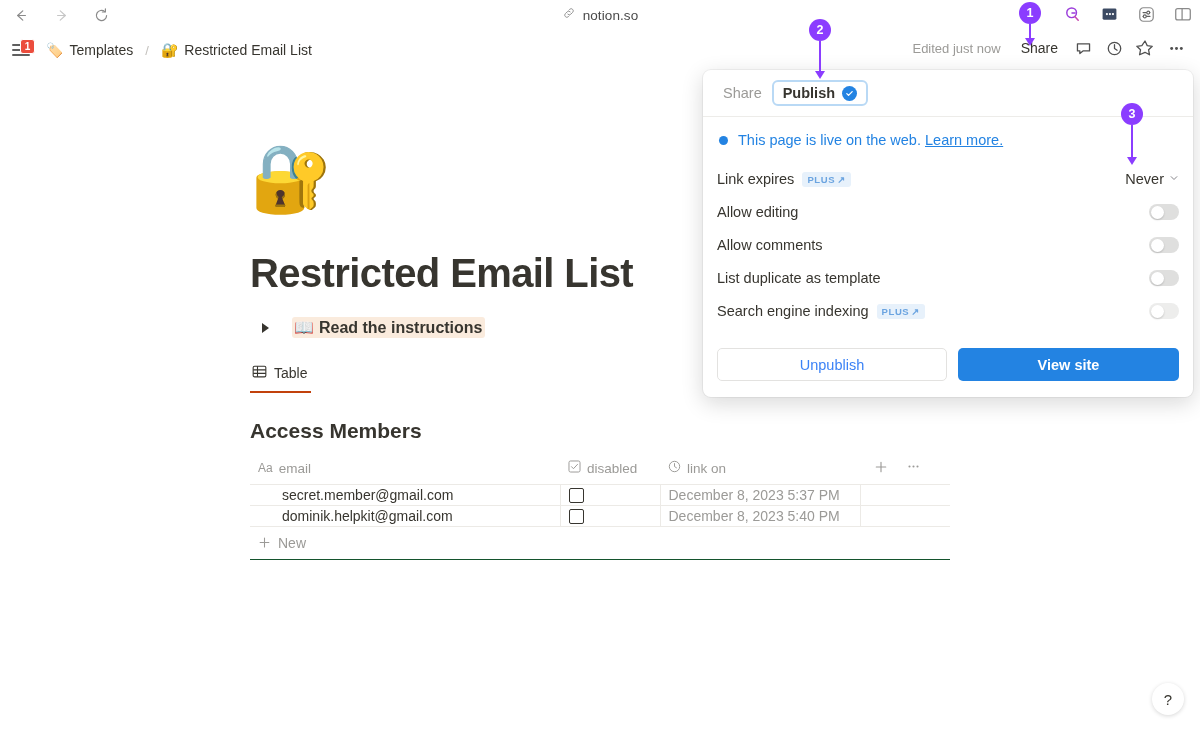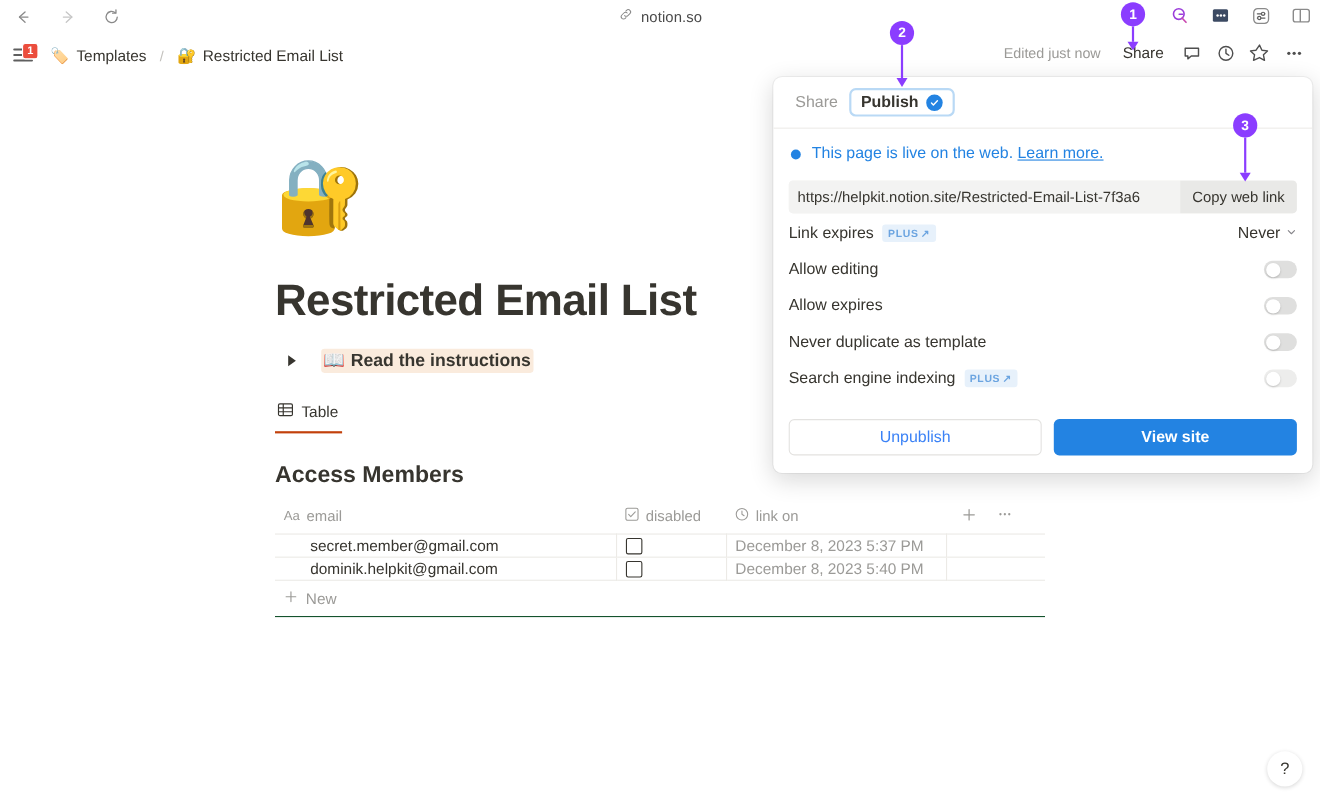--- a/index.html
+++ b/index.html
@@ -373,24 +373,20 @@
         </span>
       </div>
     </div>
 
     <div class="pop-body">
       <div class="live-row">
         <span class="dot"></span>
         <span class="live-txt"><span>This page is live on the web.</span> <u>Learn more.</u></span>
       </div>
 
-      <div class="url-row">
-        <input class="url-input" readonly="" value="https://helpkit.notion.site/Restricted-Email-List-7f3a6" style="">
-        <div class="copy-btn">Copy web link</div>
-      </div>
 
       <div class="srow">
         <span class="slabel">
           <span>Link expires</span>
           <span class="plus-badge">
             <span>PLUS</span>
             <span>↗</span>
           </span>
         </span>
         <span class="spacer"></span>
@@ -406,29 +402,29 @@
 
       <div class="srow">
         <span class="slabel">Allow editing</span>
         <span class="spacer"></span>
         <span class="toggle">
             <span class="knob"></span>
           </span>
       </div>
 
       <div class="srow">
-        <span class="slabel">Allow expires</span>
+        <span class="slabel">Allow comments</span>
         <span class="spacer"></span>
         <span class="toggle">
             <span class="knob"></span>
           </span>
       </div>
 
       <div class="srow">
-        <span class="slabel">Never duplicate as template</span>
+        <span class="slabel">List duplicate as template</span>
         <span class="spacer"></span>
         <span class="toggle">
             <span class="knob"></span>
           </span>
       </div>
 
       <div class="srow">
         <span class="slabel">
           <span>Search engine indexing</span>
           <span class="plus-badge">

